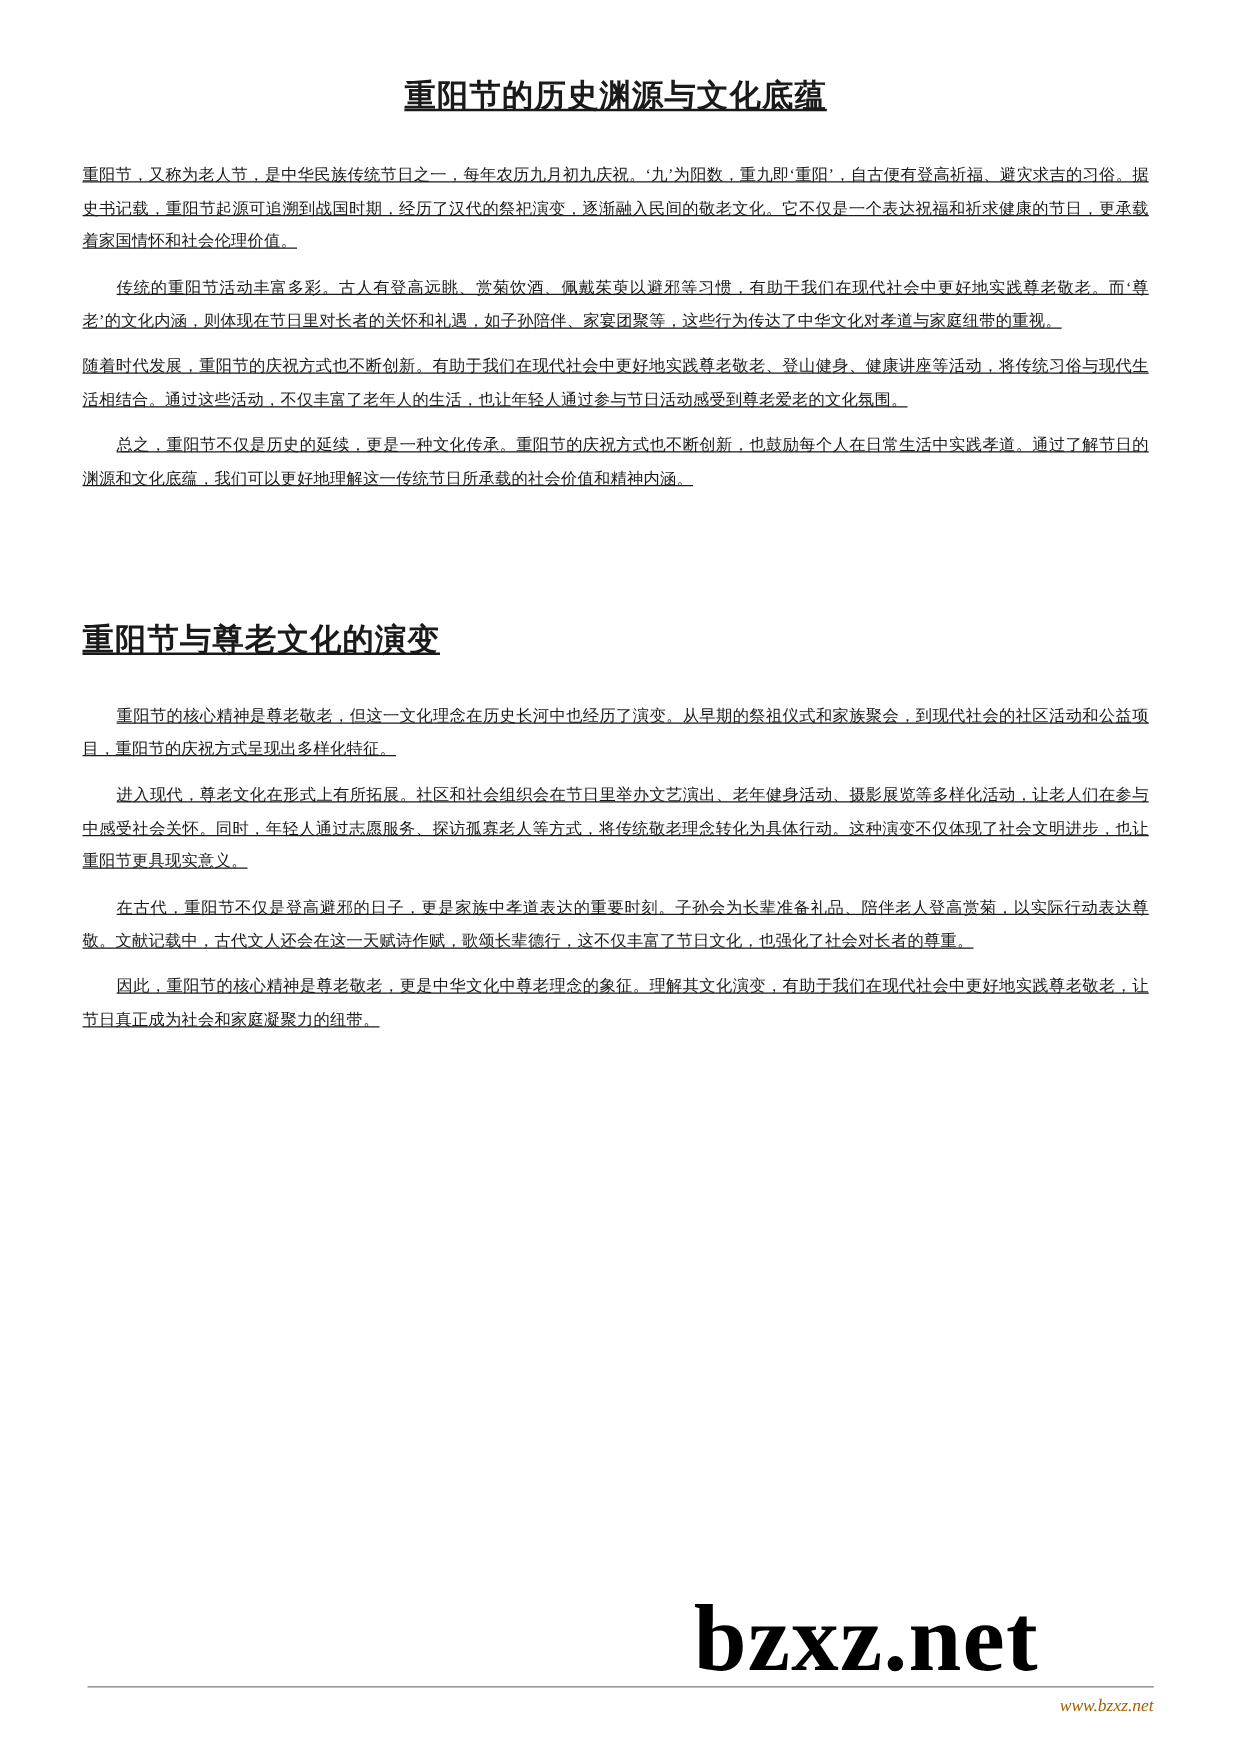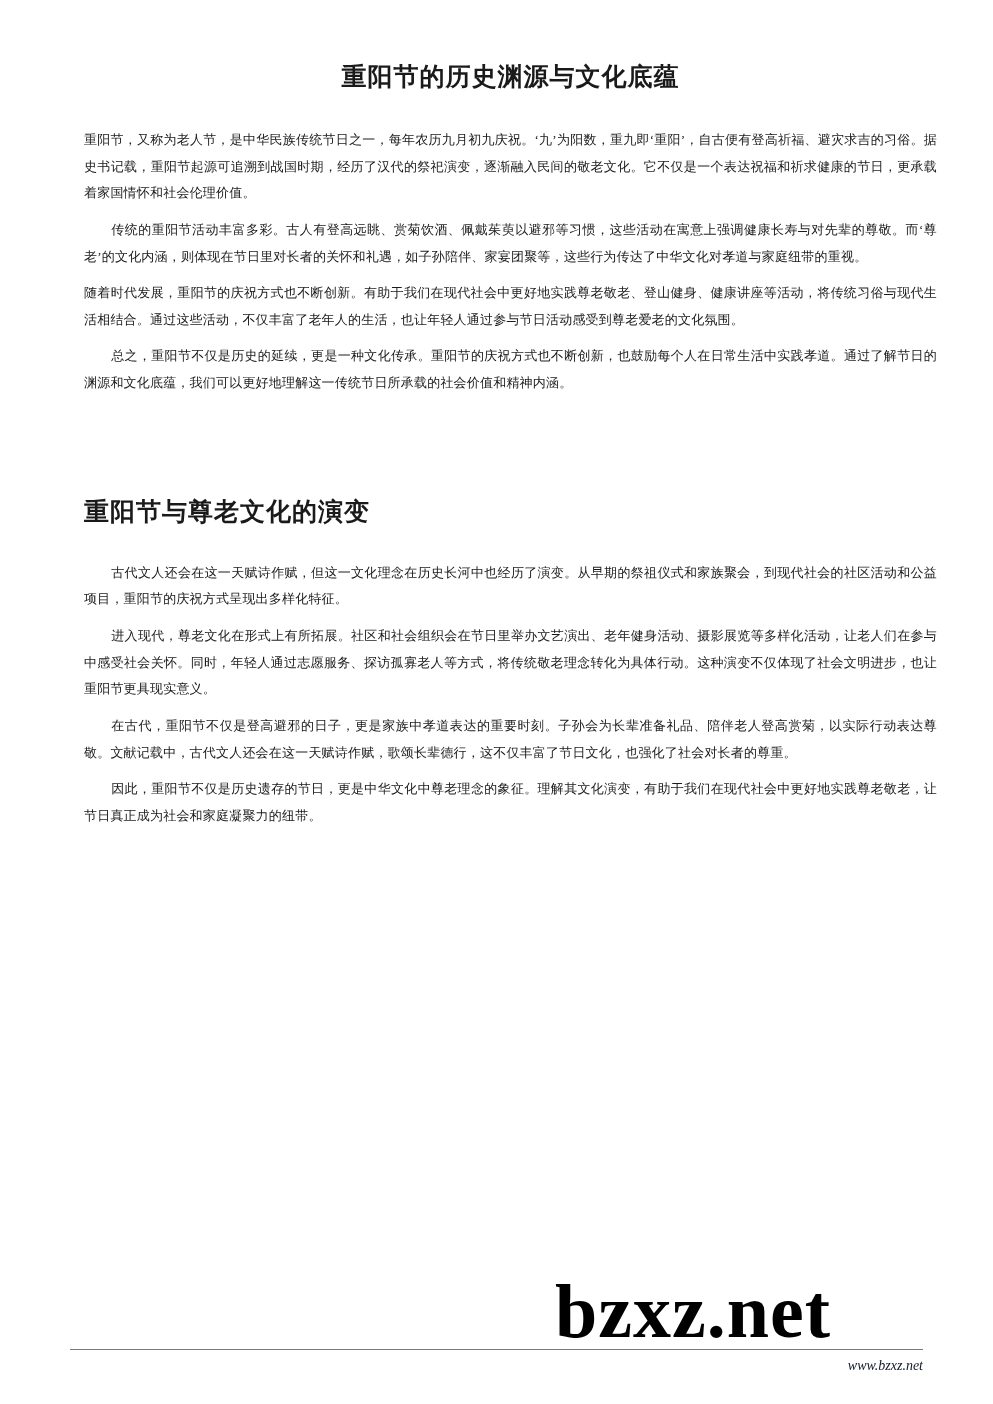--- a/index.html
+++ b/index.html
@@ -15,23 +15,24 @@
     color: #1a1a1a;
     overflow: hidden;
   }
   .page {
     position: absolute;
     inset: 0;
     padding: 0;
   }
   .content {
     position: absolute;
-    left: 84px;
+    left: 66px;
     top: 60px;
     width: 853px;
+    text-decoration: underline;
   }
   h1.doc-title {
     font-size: 25px;
     font-weight: bold;
     text-align: center;
     margin: 0 0 34px 0;
     letter-spacing: 1px;
     font-family: "Liberation Serif", "DejaVu Serif", serif;
   }
   h1.doc-title-2 {
@@ -74,46 +75,46 @@
     width: 853px;
     height: 1px;
     background: #7a7a7a;
   }
   .footer-url {
     position: absolute;
     right: 70px;
     top: 1358px;
     font-size: 14px;
     font-style: italic;
-    color: #0f172a;
+    color: #a16207;
     font-family: "Liberation Serif", "DejaVu Serif", serif;
   }
 </style>
 </head>
 <body>
 
 <div class="page">
 
   <div class="content">
 
     <h1 class="doc-title">重阳节的历史渊源与文化底蕴</h1>
 
     <p class="para">重阳节，又称为老人节，是中华民族传统节日之一，每年农历九月初九庆祝。‘九’为阳数，重九即‘重阳’，自古便有登高祈福、避灾求吉的习俗。据史书记载，重阳节起源可追溯到战国时期，经历了汉代的祭祀演变，逐渐融入民间的敬老文化。它不仅是一个表达祝福和祈求健康的节日，更承载着家国情怀和社会伦理价值。</p>
-    <p class="para indent">传统的重阳节活动丰富多彩。古人有登高远眺、赏菊饮酒、佩戴茱萸以避邪等习惯，这些活动在寓意上强调健康长寿与对先辈的尊敬。而‘尊老’的文化内涵，则体现在节日里对长者的关怀和礼遇，如子孙陪伴、家宴团聚等，这些行为传达了中华文化对孝道与家庭纽带的重视。</p>
+    <p class="para indent">传统的重阳节活动丰富多彩。古人有登高远眺、赏菊饮酒、佩戴茱萸以避邪等习惯，有助于我们在现代社会中更好地实践尊老敬老。而‘尊老’的文化内涵，则体现在节日里对长者的关怀和礼遇，如子孙陪伴、家宴团聚等，这些行为传达了中华文化对孝道与家庭纽带的重视。</p>
     <p class="para">随着时代发展，重阳节的庆祝方式也不断创新。有助于我们在现代社会中更好地实践尊老敬老、登山健身、健康讲座等活动，将传统习俗与现代生活相结合。通过这些活动，不仅丰富了老年人的生活，也让年轻人通过参与节日活动感受到尊老爱老的文化氛围。</p>
     <p class="para indent">总之，重阳节不仅是历史的延续，更是一种文化传承。重阳节的庆祝方式也不断创新，也鼓励每个人在日常生活中实践孝道。通过了解节日的渊源和文化底蕴，我们可以更好地理解这一传统节日所承载的社会价值和精神内涵。</p>
 
     <div class="section-gap"></div>
 
     <h1 class="doc-title-2">重阳节与尊老文化的演变</h1>
 
-    <p class="para indent">古代文人还会在这一天赋诗作赋，但这一文化理念在历史长河中也经历了演变。从早期的祭祖仪式和家族聚会，到现代社会的社区活动和公益项目，重阳节的庆祝方式呈现出多样化特征。</p>
+    <p class="para indent">重阳节的核心精神是尊老敬老，但这一文化理念在历史长河中也经历了演变。从早期的祭祖仪式和家族聚会，到现代社会的社区活动和公益项目，重阳节的庆祝方式呈现出多样化特征。</p>
     <p class="para indent">进入现代，尊老文化在形式上有所拓展。社区和社会组织会在节日里举办文艺演出、老年健身活动、摄影展览等多样化活动，让老人们在参与中感受社会关怀。同时，年轻人通过志愿服务、探访孤寡老人等方式，将传统敬老理念转化为具体行动。这种演变不仅体现了社会文明进步，也让重阳节更具现实意义。</p>
     <p class="para indent">在古代，重阳节不仅是登高避邪的日子，更是家族中孝道表达的重要时刻。子孙会为长辈准备礼品、陪伴老人登高赏菊，以实际行动表达尊敬。文献记载中，古代文人还会在这一天赋诗作赋，歌颂长辈德行，这不仅丰富了节日文化，也强化了社会对长者的尊重。</p>
-    <p class="para indent">因此，重阳节不仅是历史遗存的节日，更是中华文化中尊老理念的象征。理解其文化演变，有助于我们在现代社会中更好地实践尊老敬老，让节日真正成为社会和家庭凝聚力的纽带。</p>
+    <p class="para indent">因此，重阳节的核心精神是尊老敬老，更是中华文化中尊老理念的象征。理解其文化演变，有助于我们在现代社会中更好地实践尊老敬老，让节日真正成为社会和家庭凝聚力的纽带。</p>
 
   </div>
 
   <div class="watermark">bzxz.net</div>
 
   <div class="footer-rule"></div>
   <div class="footer-url">www.bzxz.net</div>
 
 </div>
 

